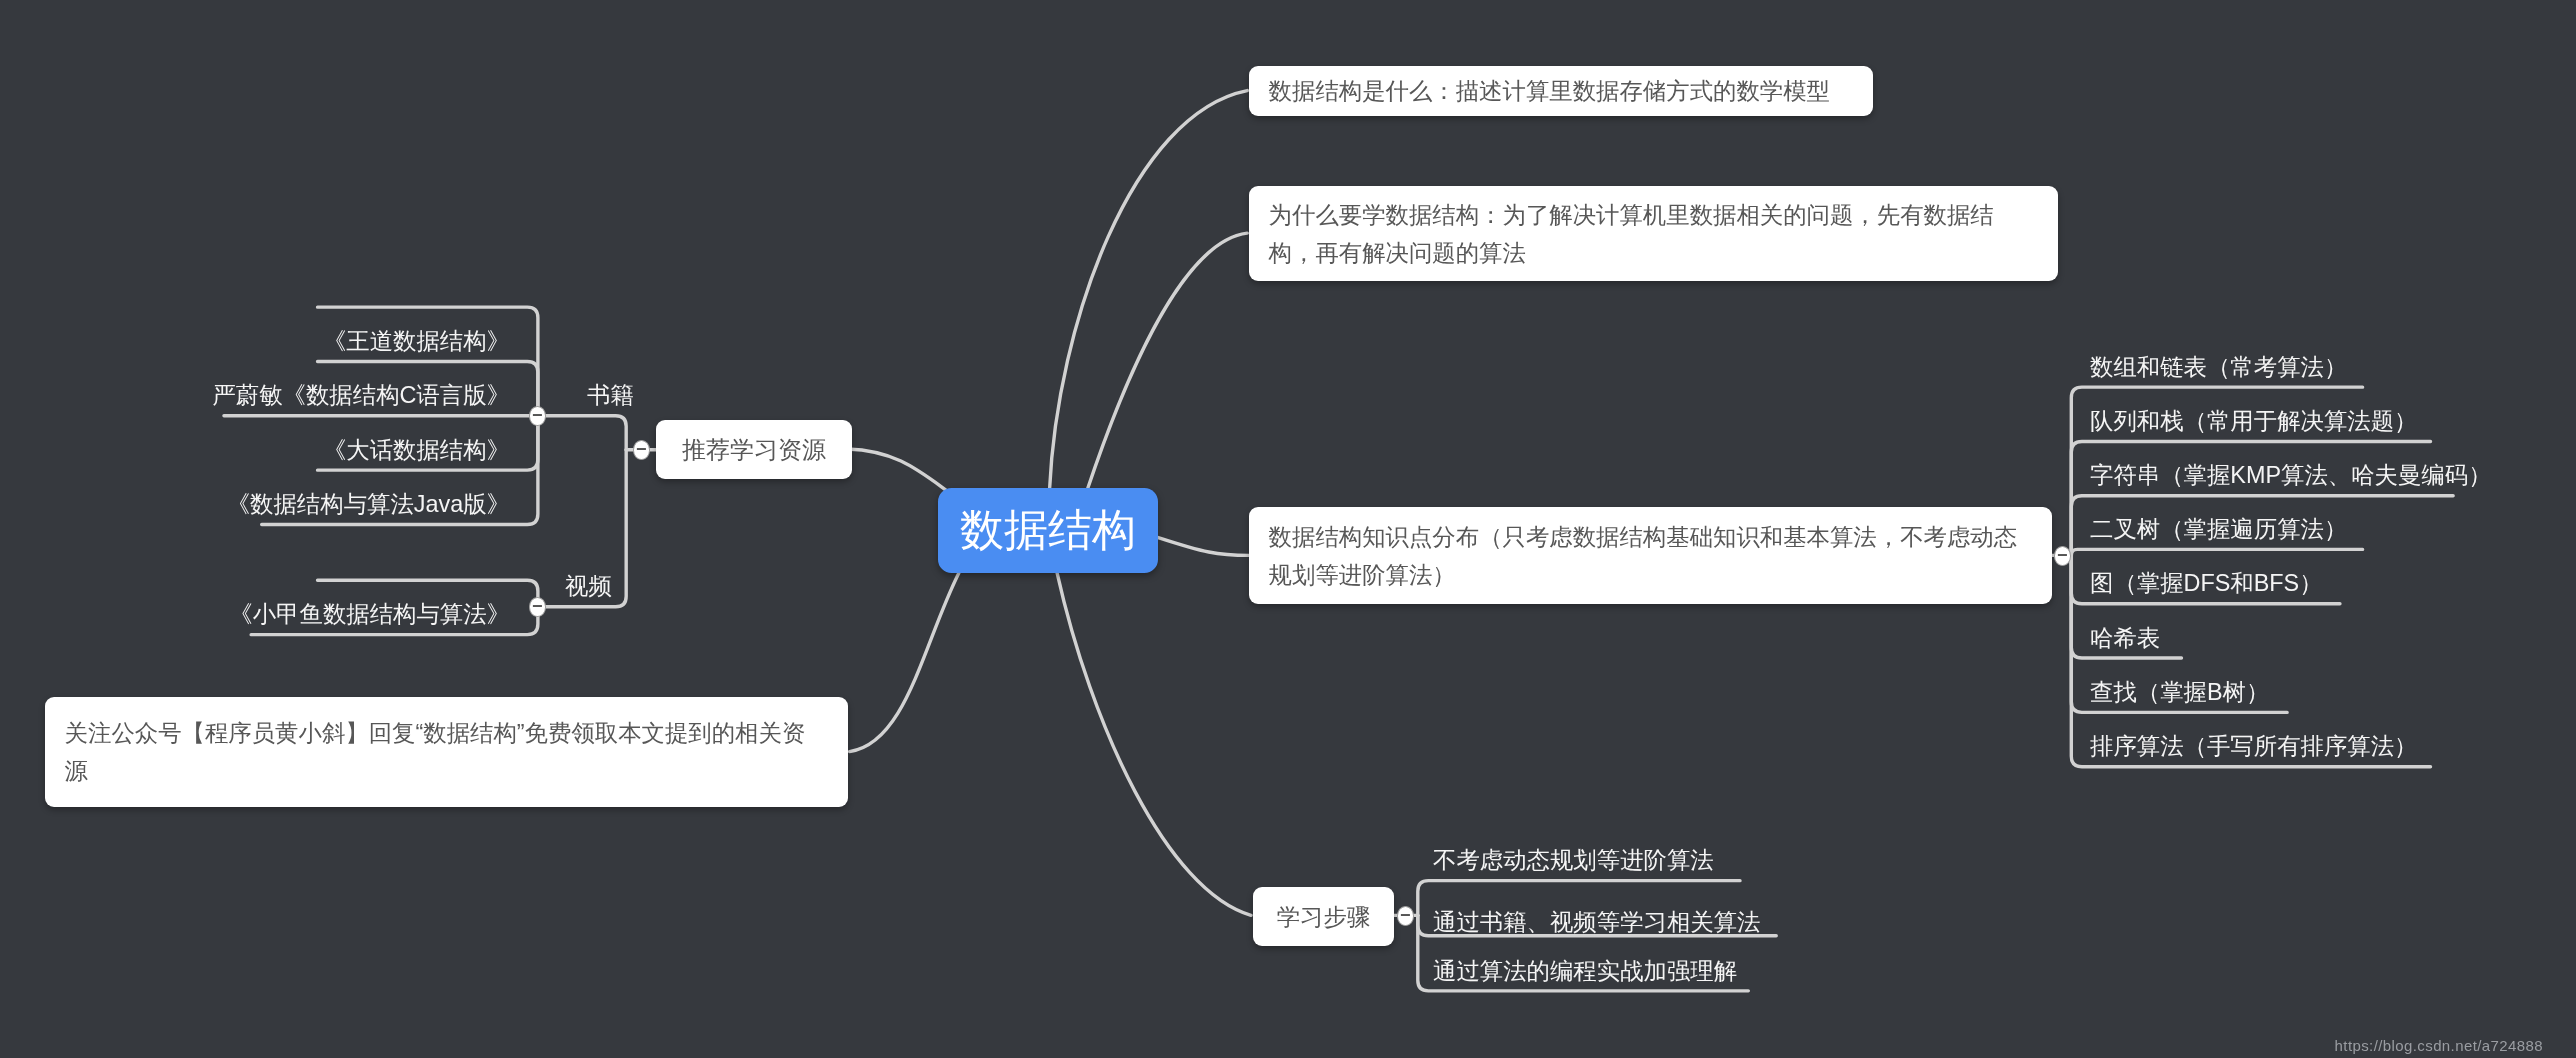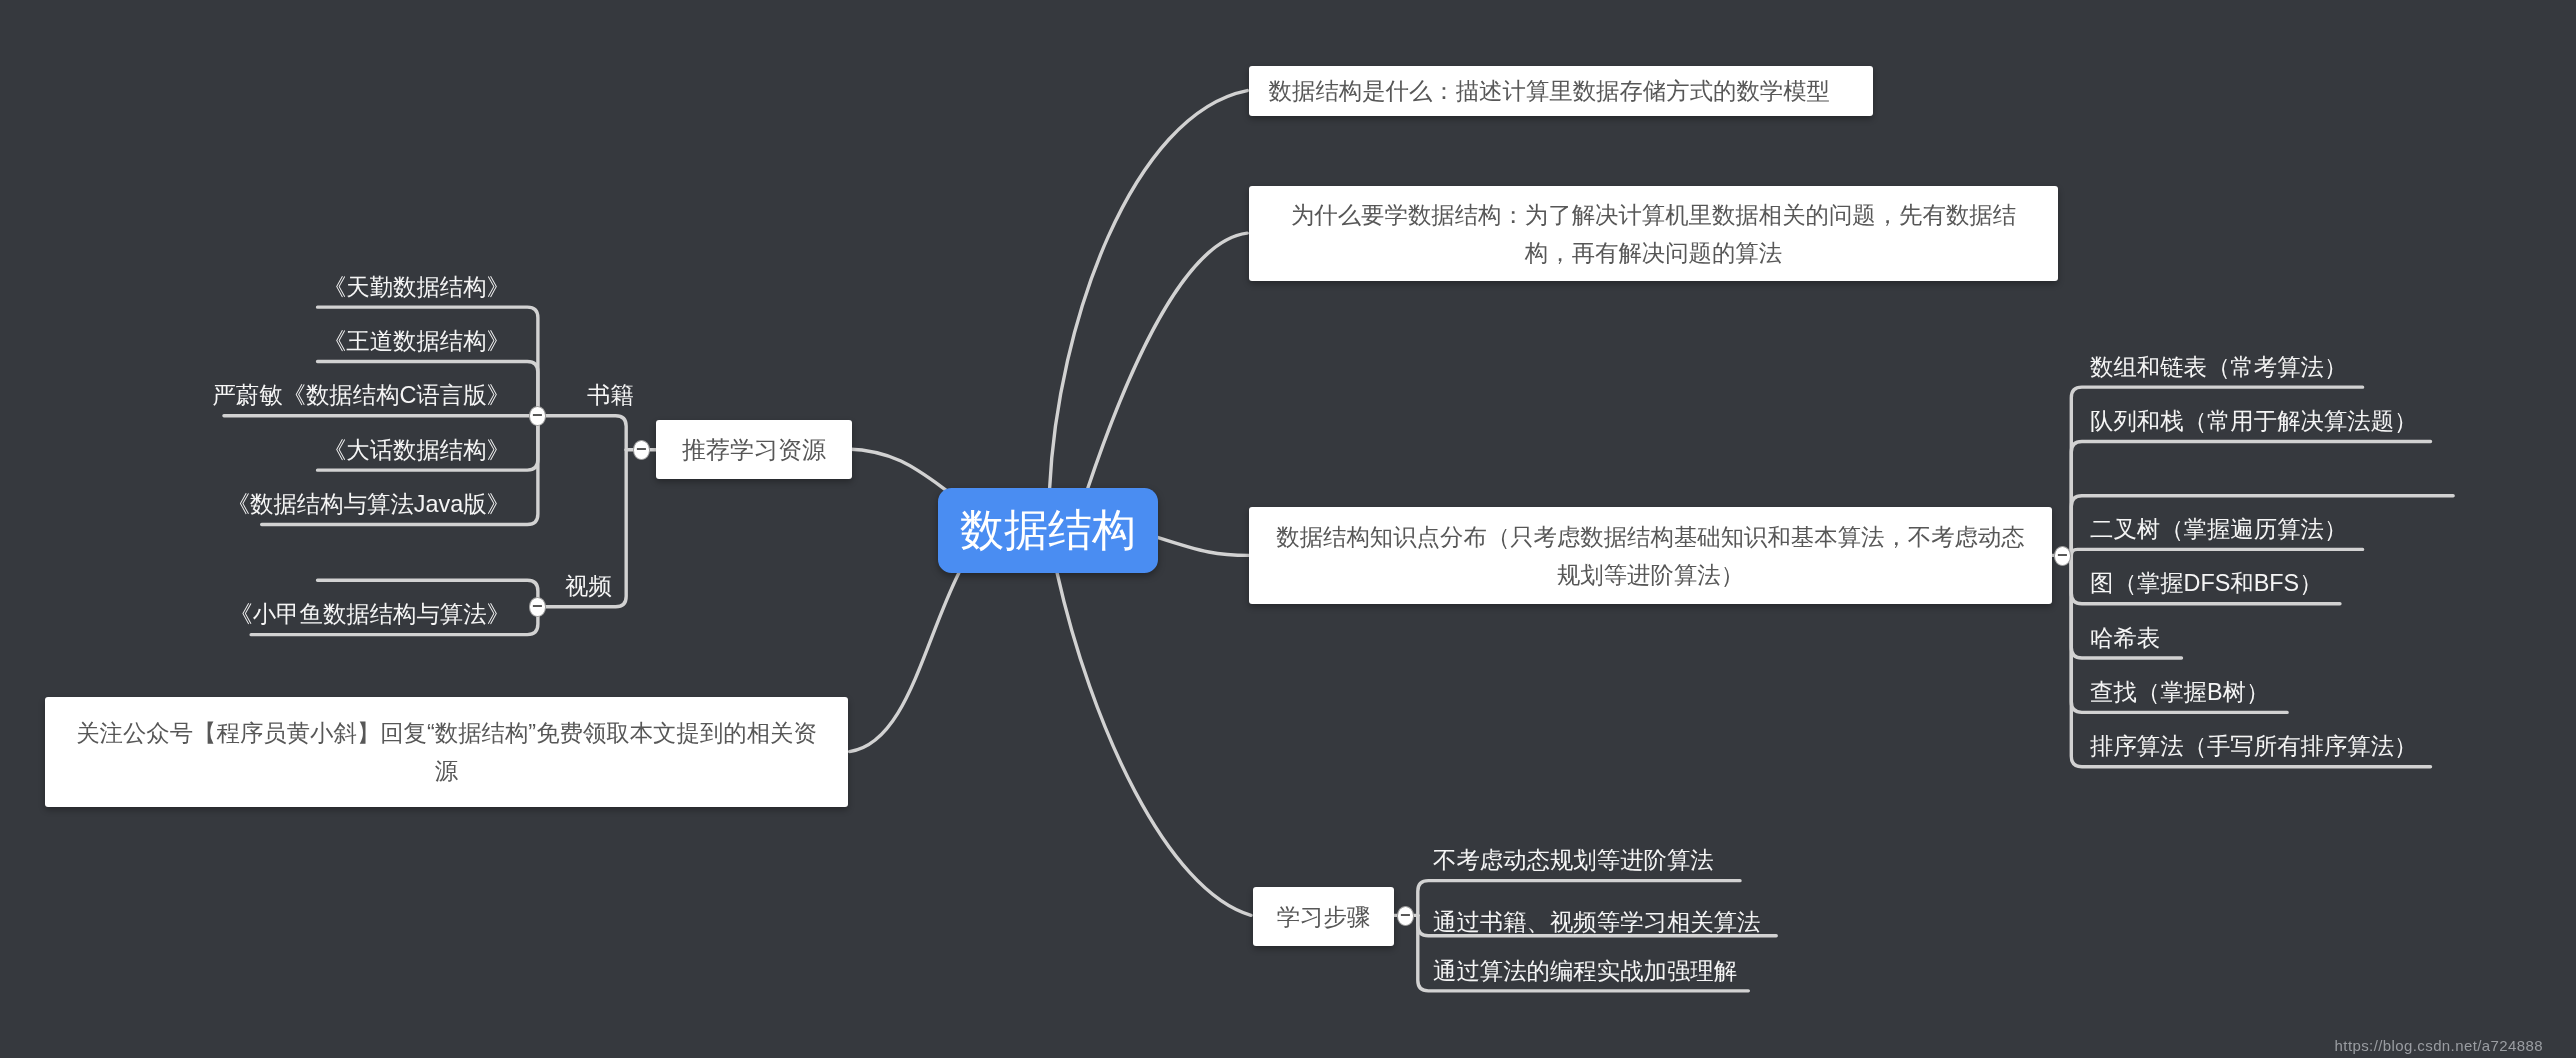--- a/index.html
+++ b/index.html
@@ -13,23 +13,23 @@
 
   .node{position:absolute;box-sizing:border-box;}
 
   .root{
     background:#4a8df2;color:#ffffff;border-radius:13.6px;
     text-align:center;font-size:44px;font-weight:500;
     box-shadow:0 3px 7.5px rgba(0,0,0,.35);
     display:flex;align-items:center;justify-content:center;
   }
   .box{
-    background:#ffffff;color:#575757;border-radius:3px;
+    background:#ffffff;color:#575757;border-radius:9px;
     font-size:23.4px;box-shadow:0 3px 6px rgba(0,0,0,.30);
-    display:flex;align-items:center;text-align:center;
+    display:flex;align-items:center;
   }
   .box .inner{padding:0 19.6px;line-height:38px;}
   .box.center{justify-content:center;}
   .box.center .inner{padding:0 7.5px;}
 
   .plain{
     color:#f5f5f5;font-size:23.4px;height:35px;line-height:35px;
     white-space:nowrap;
   }
   .plain.ralign{text-align:right;}
@@ -111,34 +111,34 @@
   <div class="node box center" style="left:656px;top:420px;width:196px;height:59px;font-size:24px;">
     <span class="inner">推荐学习资源</span>
   </div>
 
   <div class="node box" style="left:45px;top:697px;width:803px;height:110px;">
     <span class="inner">关注公众号【程序员黄小斜】回复“数据结构”免费领取本文提到的相关资源</span>
   </div>
 
   <div class="node plain" style="left:2090px;top:350px;">数组和链表（常考算法）</div>
   <div class="node plain" style="left:2090px;top:404px;">队列和栈（常用于解决算法题）</div>
+  <div class="node plain" style="left:2090px;top:458px;">字符串（掌握KMP算法、哈夫曼编码）</div>
   <div class="node plain" style="left:2090px;top:512px;">二叉树（掌握遍历算法）</div>
   <div class="node plain" style="left:2090px;top:566px;">图（掌握DFS和BFS）</div>
   <div class="node plain" style="left:2090px;top:621px;">哈希表</div>
   <div class="node plain" style="left:2090px;top:675px;">查找（掌握B树）</div>
   <div class="node plain" style="left:2090px;top:729px;">排序算法（手写所有排序算法）</div>
 
   <div class="node plain" style="left:1433px;top:843px;">不考虑动态规划等进阶算法</div>
   <div class="node plain" style="left:1433px;top:905px;">通过书籍、视频等学习相关算法</div>
   <div class="node plain" style="left:1433px;top:954px;">通过算法的编程实战加强理解</div>
 
   <div class="node plain" style="left:565px;top:378px;width:50px;margin-left:22px;">书籍</div>
   <div class="node plain" style="left:565px;top:569px;width:50px;">视频</div>
 
-  <div class="node plain ralign" style="left:193px;width:317px;top:270px;">《天勤数据结构》</div>
   <div class="node plain ralign" style="left:193px;width:317px;top:324px;">《王道数据结构》</div>
   <div class="node plain ralign" style="left:193px;width:317px;top:378px;">严蔚敏《数据结构C语言版》</div>
   <div class="node plain ralign" style="left:193px;width:317px;top:433px;">《大话数据结构》</div>
   <div class="node plain ralign" style="left:193px;width:317px;top:487px;">《数据结构与算法Java版》</div>
 
   <div class="node plain ralign" style="left:193px;width:317px;top:597px;">《小甲鱼数据结构与算法》</div>
 
   <div class="collapse" style="left:633px;top:440px;">−</div>
   <div class="collapse" style="left:529px;top:406px;">−</div>
   <div class="collapse" style="left:529px;top:597px;">−</div>

